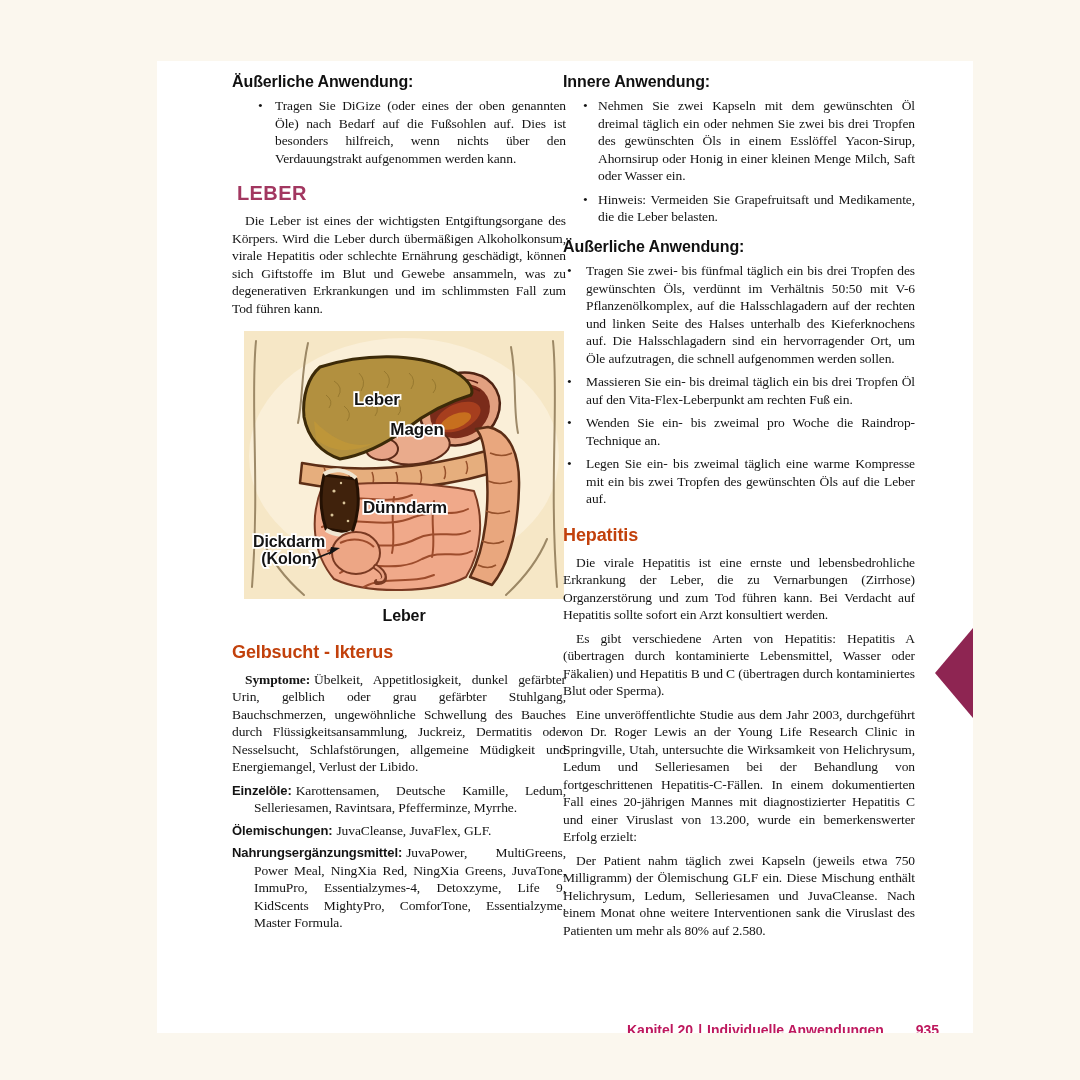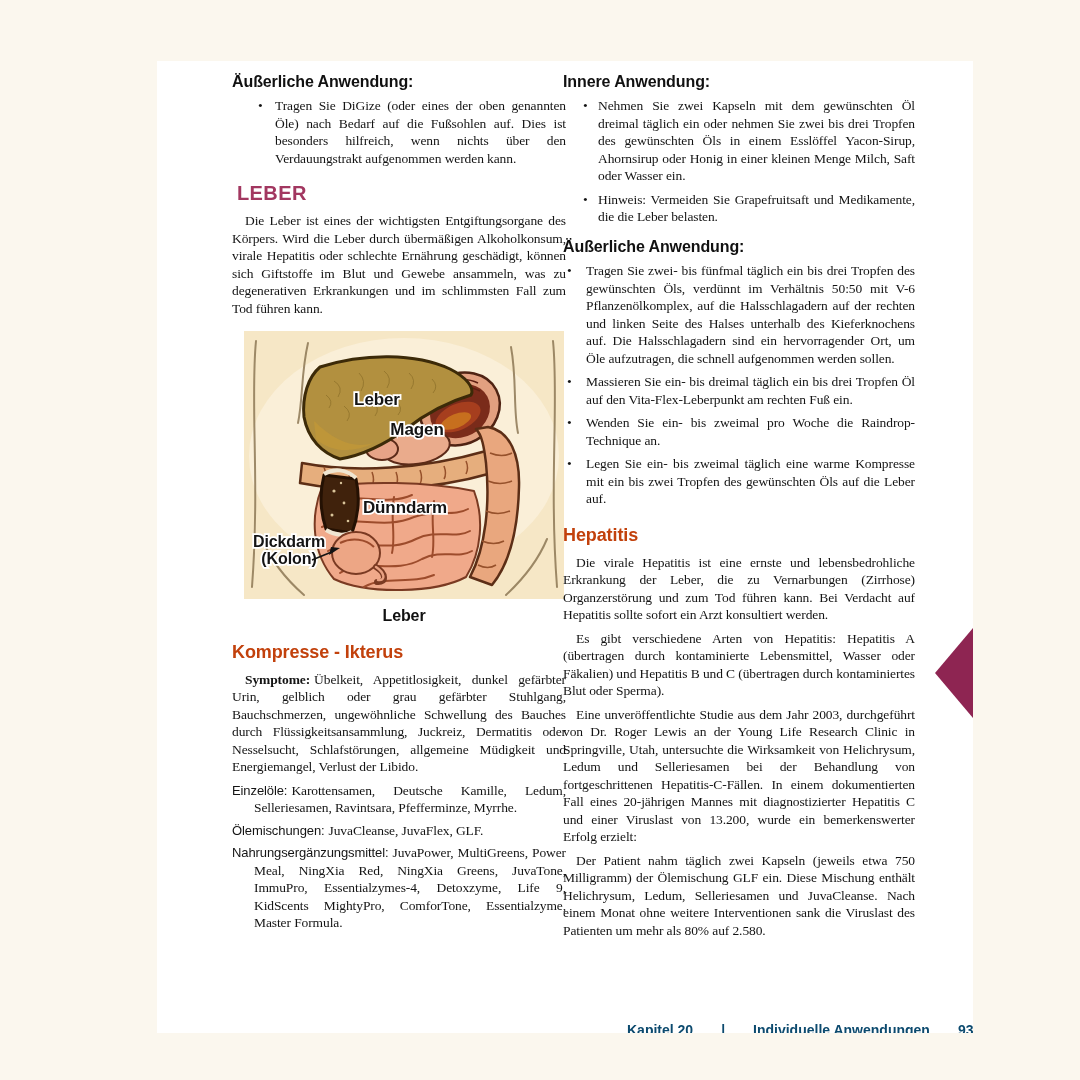--- a/index.html
+++ b/index.html
@@ -17,21 +17,21 @@
   .col-left{left:75px;width:334px;}
   .col-right{left:406px;width:352px;}
 
   .h-sans{font-family:Liberation Sans, sans-serif;font-weight:bold;font-size:16px;line-height:1.15;color:#111;margin:12px 0 6px;}
   .h-sans.first{margin-top:0;}
   .h-mag-lg{font-family:"Liberation Sans",sans-serif;font-weight:bold;font-size:20px;line-height:1.1;color:#A23760;margin:15px 0 8px 5px;letter-spacing:0.4px;}
   .h-mag{font-family:"Liberation Sans",sans-serif;font-weight:bold;font-size:18px;line-height:1.1;color:#c2410c;margin:18px 0 8px 0;}
 
   p.body{margin:0 0 6px;text-indent:13px;text-align:justify;}
   .hang{margin:0 0 5px;padding-left:22px;text-indent:-22px;text-align:justify;}
-  .lead-sans{font-family:"Liberation Sans",sans-serif;font-weight:normal;font-size:13px;margin-right:4px;}
+  .lead-sans{font-family:"Liberation Sans",sans-serif;font-weight:bold;font-size:13px;margin-right:4px;}
   .lead-serif{font-weight:bold;margin-right:4px;margin-top:35px;}
 
   .bi{display:flex;margin:0 0 6px;}
   .bi .dot{flex:0 0 auto;}
   .ind-a .dot{margin-left:26px;width:17px;}
   .ind-b .dot{margin-left:20px;width:15px;}
   .ind-c .dot{margin-left:4px;width:19px;}
   .bi .bt{flex:1;text-align:justify;}
 
   .figure-wrap{margin:14px 0 0 12px;width:320px;}
@@ -42,23 +42,23 @@
   }
 
   .bookmark-arrow{
     position:absolute;right:0;top:567px;width:38px;height:90px;
     background:#8E2552;
     clip-path:polygon(100% 0, 100% 100%, 0 50%);
   }
 
   .footer{
     position:absolute;left:470px;top:961px;width:312px;
-    display:flex;align-items:center;gap:28px;
+    display:flex;align-items:center;gap:5px;
     font-family:"Liberation Sans",sans-serif;font-weight:bold;font-size:14px;
-    color:#0c4a6e;white-space:nowrap;
+    color:#be185d;white-space:nowrap;
   }
   .footer .pageno{margin-left:auto;}
 </style>
 </head>
 <body>
 
 <div class="paper">
 
   <div class="col col-left">
     <div class="h-sans first">Äußerliche Anwendung:</div>
@@ -157,21 +157,21 @@
           <text x="45" y="233" font-size="16">(Kolon)</text>
         </g>
         <g>
           <path d="M 68 229 L 90 220" stroke="#141414" stroke-width="1.6" fill="none"></path>
           <polygon points="96,217 85,224 87,216" fill="#141414"></polygon>
         </g>
       </svg>
       <div class="fig-caption">Leber</div>
     </div>
 
-    <div class="h-mag">Kompresse - Ikterus</div>
+    <div class="h-mag">Gelbsucht - Ikterus</div>
 
     <p class="body"><span class="lead-serif">Symptome:</span><span>Übelkeit, Appetitlosigkeit, dunkel gefärbter Urin, gelblich oder grau gefärbter Stuhlgang, Bauchschmerzen, ungewöhnliche Schwellung des Bauches durch Flüssigkeitsansammlung, Juckreiz, Dermatitis oder Nesselsucht, Schlafstörungen, allgemeine Müdigkeit und Energiemangel, Verlust der Libido.</span></p>
 
     <p class="hang"><span class="lead-sans">Einzelöle:</span><span>Karottensamen, Deutsche Kamille, Ledum, Selleriesamen, Ravintsara, Pfefferminze, Myrrhe.</span></p>
 
     <p class="hang"><span class="lead-sans">Ölemischungen:</span><span>JuvaCleanse, JuvaFlex, GLF.</span></p>
 
     <p class="hang"><span class="lead-sans">Nahrungsergänzungsmittel:</span><span>JuvaPower, MultiGreens, Power Meal, NingXia Red, NingXia Greens, JuvaTone, ImmuPro, Essentialzymes-4, Detoxzyme, Life 9, KidScents MightyPro, ComforTone, Essentialzyme, Master Formula.</span></p>
   </div>
 

